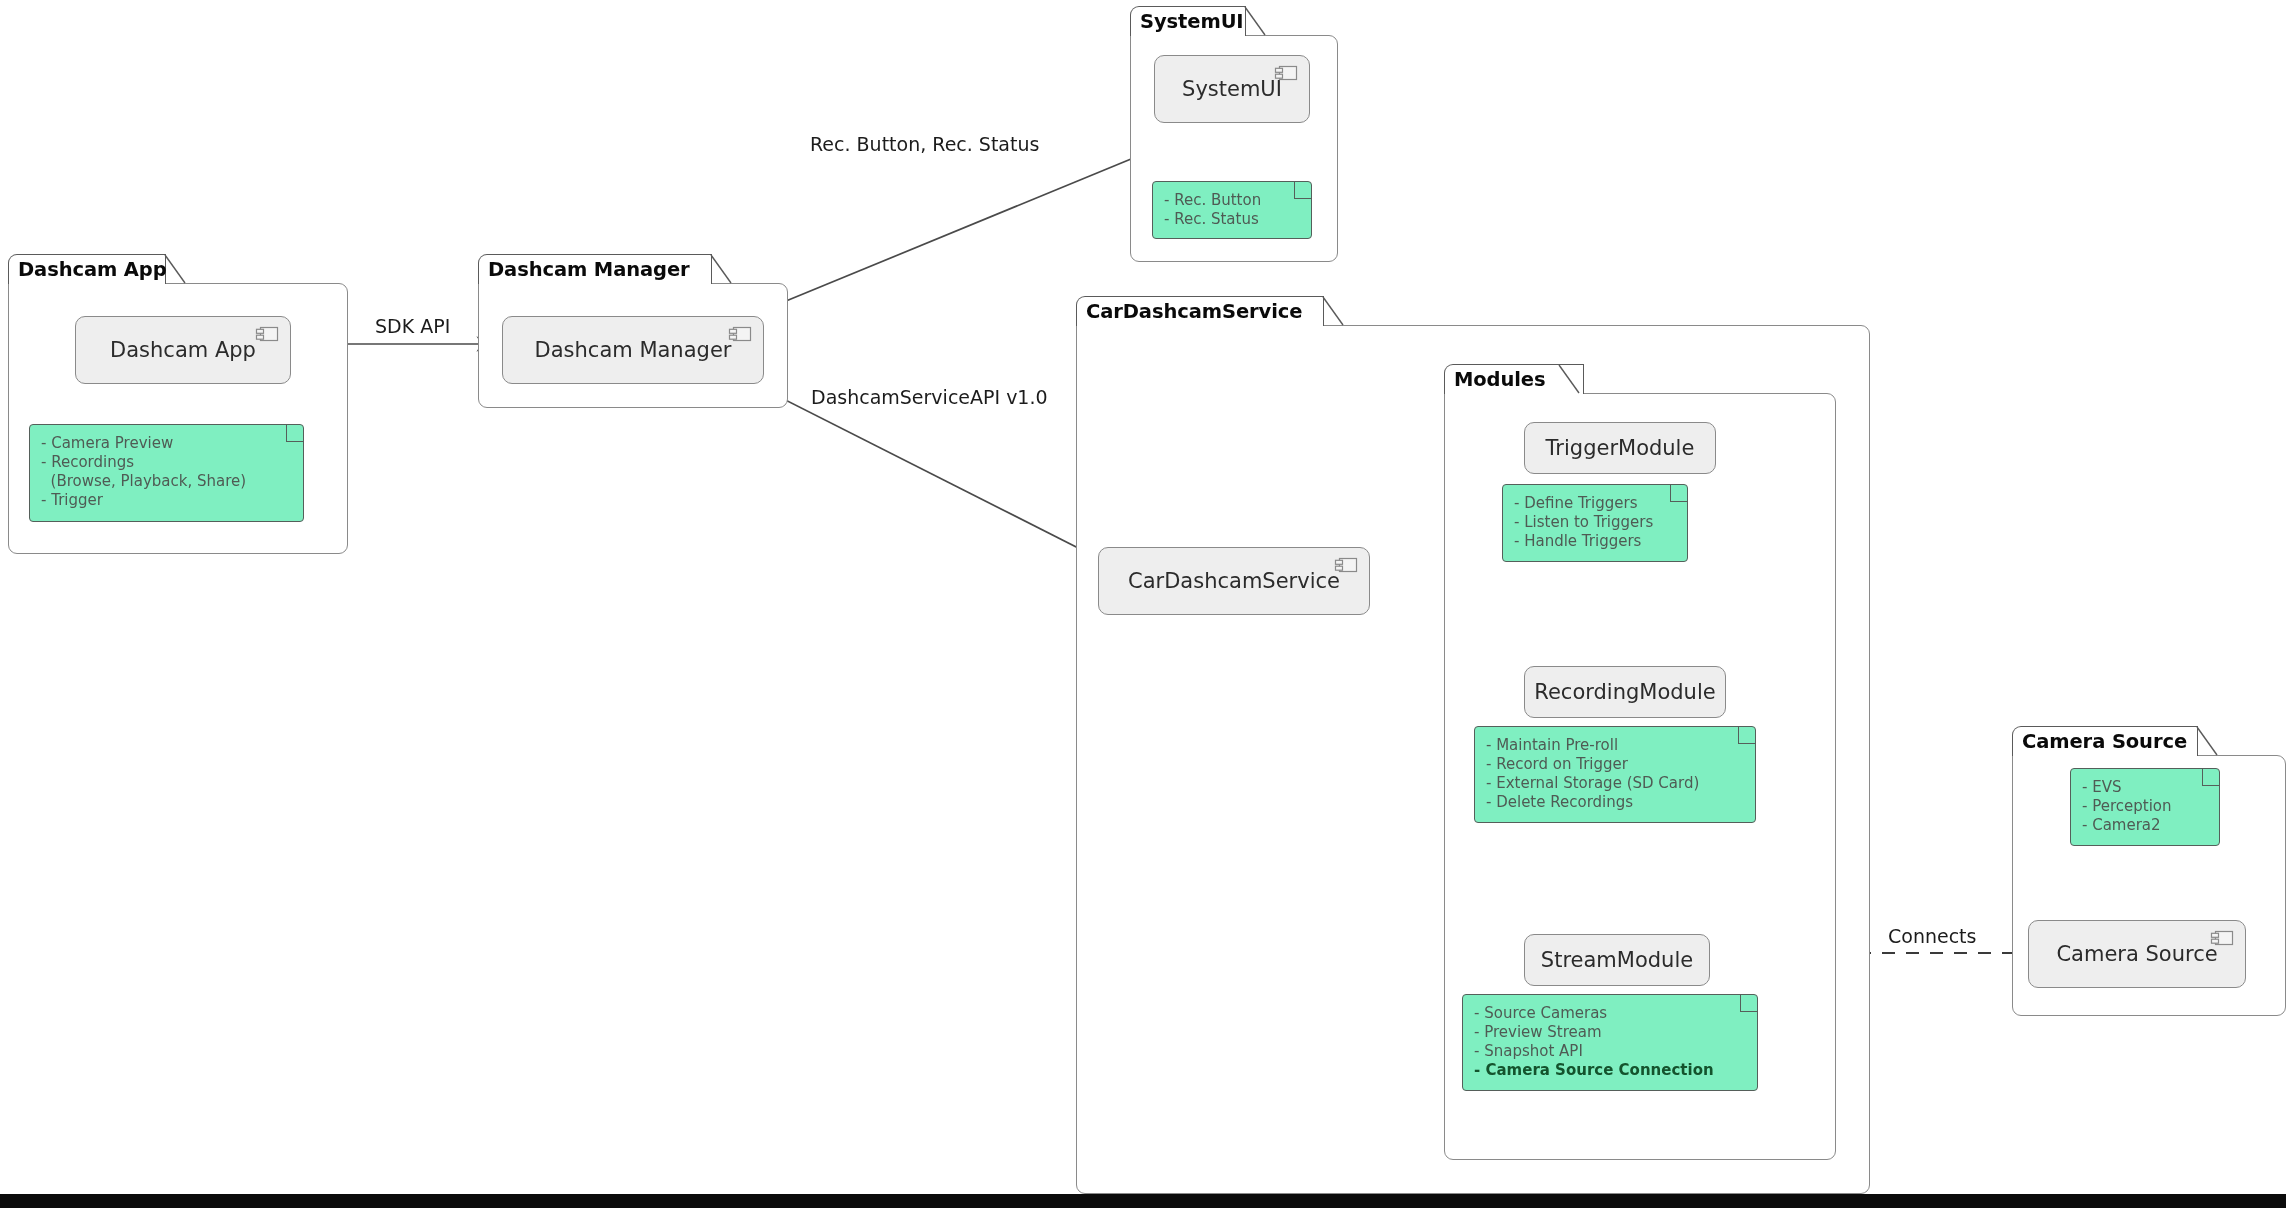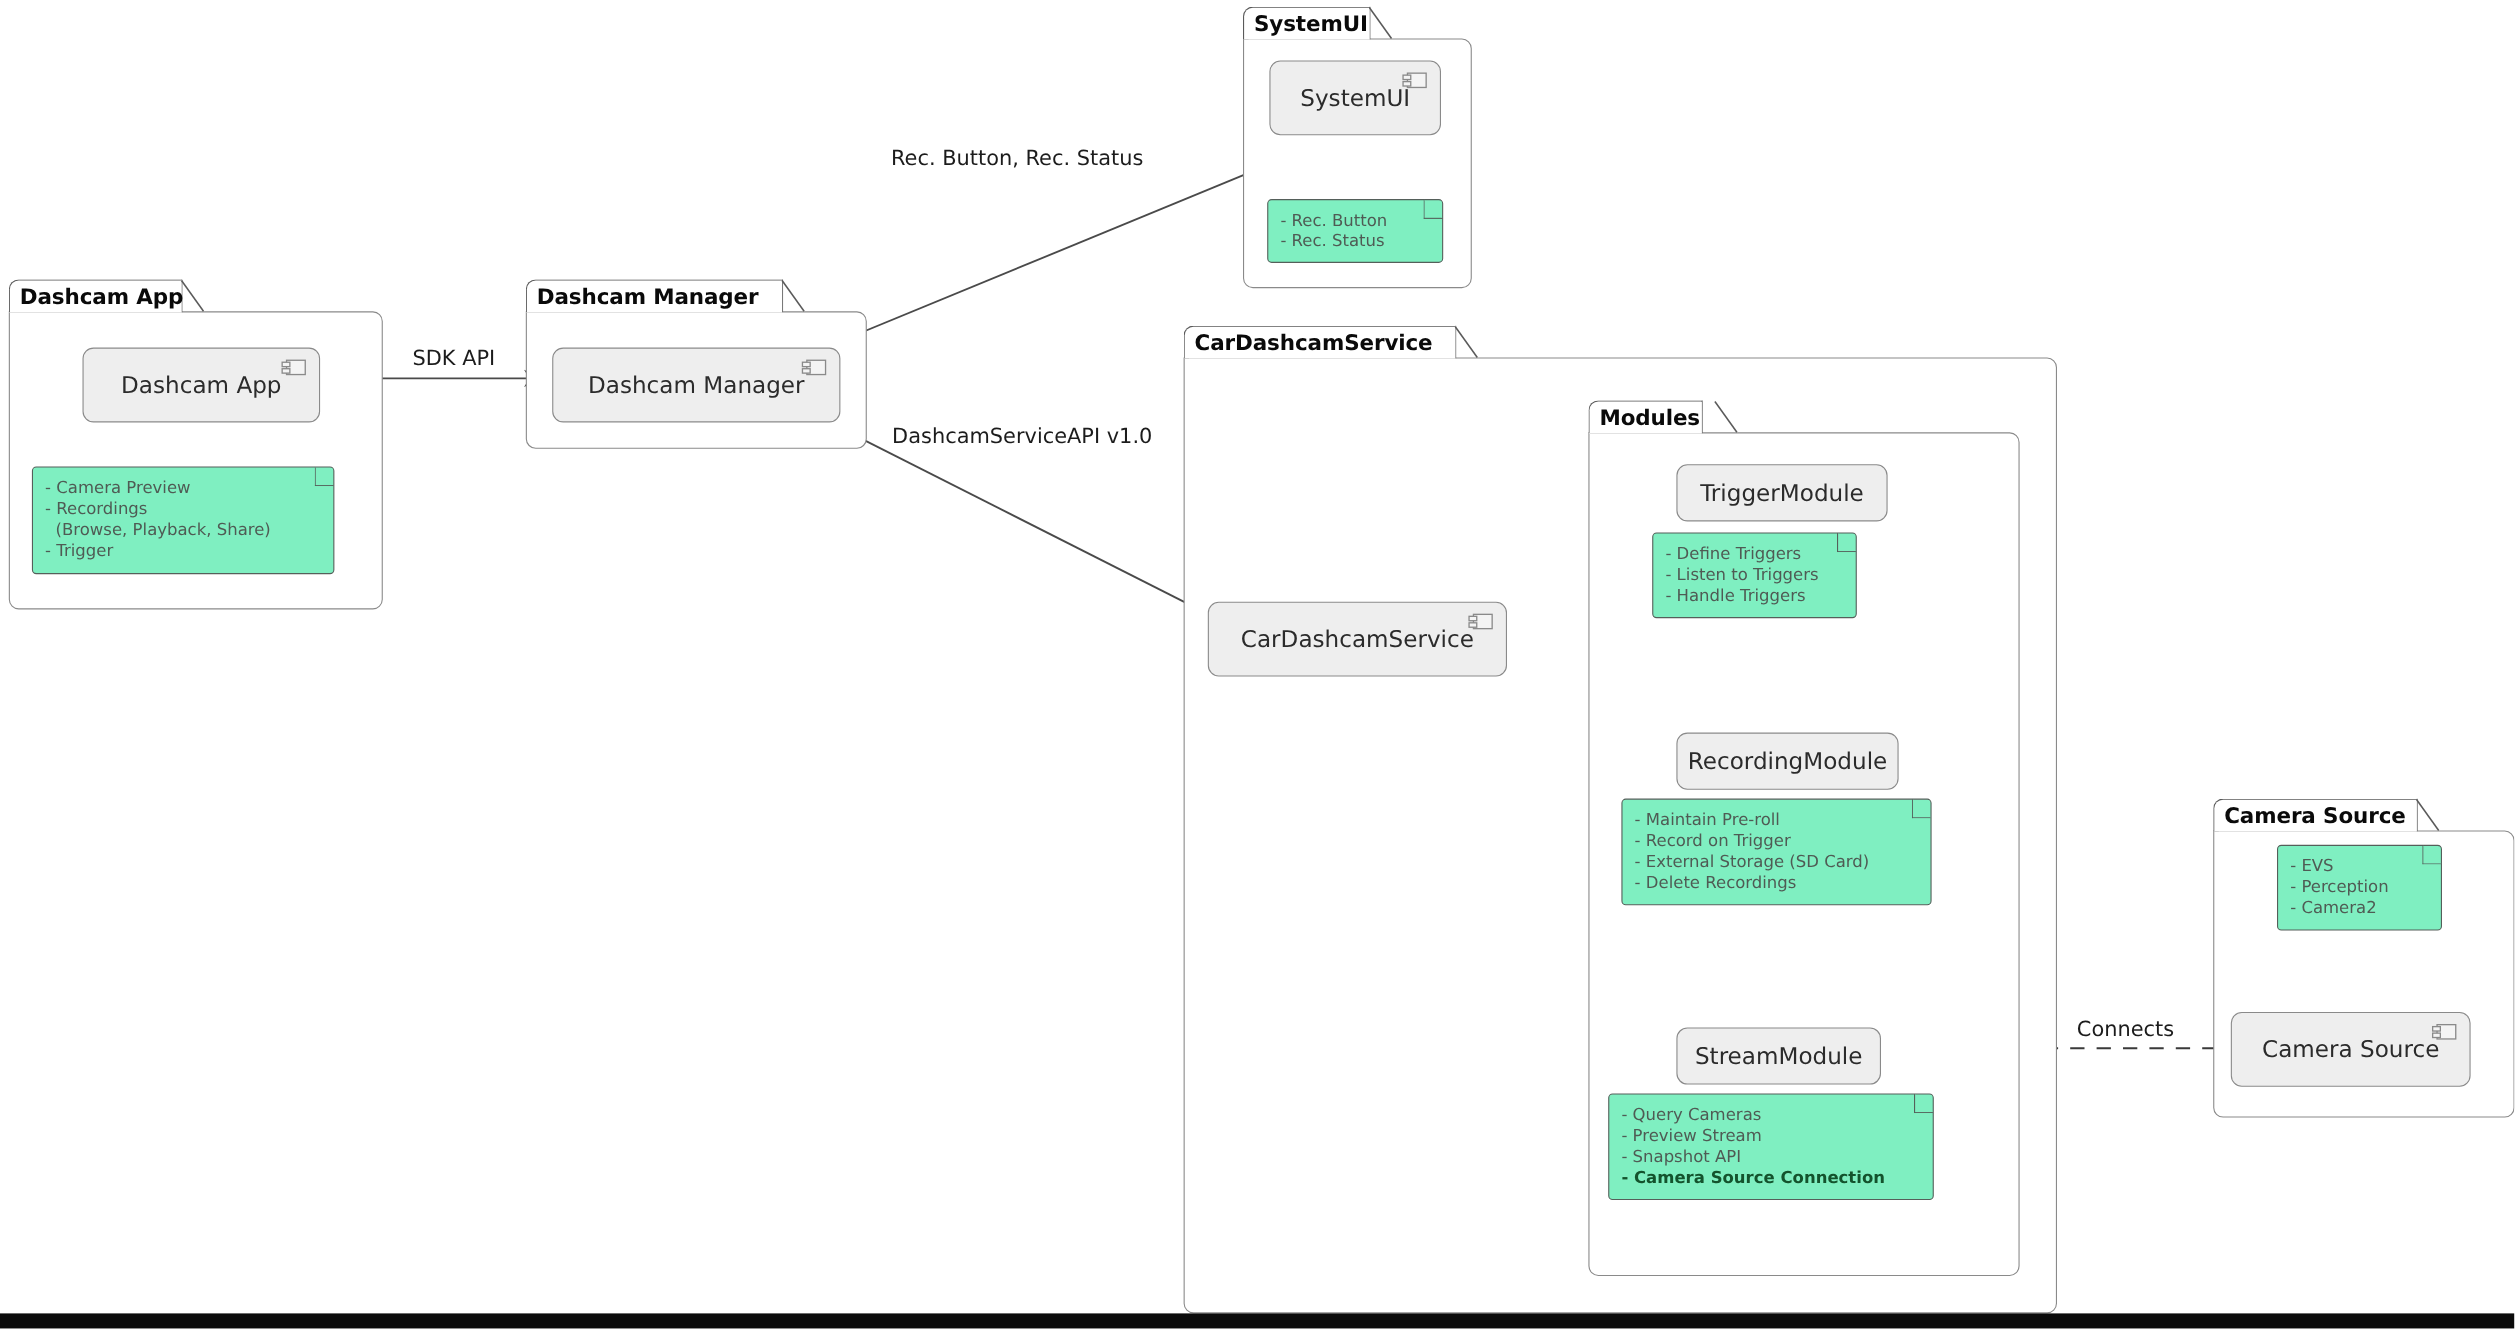--- a/index.html
+++ b/index.html
@@ -256,21 +256,21 @@
     <div class="comp" style="left:22px; top:251px; width:272px; height:68px;">
       <span class="comp-label">CarDashcamService</span>
       <svg class="comp-icon" viewBox="0 0 24 17">
         <rect x="5.5" y="1.5" width="17" height="13" fill="#F4F4F4" stroke="#8A8A8A" stroke-width="1.2"></rect>
         <rect x="1.5" y="3.3" width="7" height="4" fill="#F4F4F4" stroke="#8A8A8A" stroke-width="1.2"></rect>
         <rect x="1.5" y="9.2" width="7" height="4" fill="#F4F4F4" stroke="#8A8A8A" stroke-width="1.2"></rect>
       </svg>
     </div>
 
     <div class="pkg" style="left:368px; top:68px; width:392px; height:796px;">
-      <div class="pkg-tab" style="width:104px;align-items:center;">
+      <div class="pkg-tab" style="width:140px;align-items:center;">
         <span class="pkg-tab-label">Modules</span>
       </div>
       <svg class="pkg-tab-slant" style="left:114px; top:0px;" width="24" height="32">
         <path d="M 1 1 L 21 29" stroke="#5A5A5A" stroke-width="1.4" fill="none"></path>
       </svg>
       <div class="pkg-body" style="left:0px; top:29px; width:392px; height:767px;"></div>
 
       <div class="comp" style="left:80px; top:58px; width:192px; height:52px;">
         <span class="comp-label">TriggerModule</span>
       </div>
@@ -290,21 +290,21 @@
         <div class="note-line">- Record on Trigger</div>
         <div class="note-line">- External Storage (SD Card)</div>
         <div class="note-line">- Delete Recordings</div>
       </div>
 
       <div class="comp" style="left:80px; top:570px; width:186px; height:52px;">
         <span class="comp-label">StreamModule</span>
       </div>
       <div class="note" style="left:18px; top:630px; width:296px; height:97px;">
         <div class="note-fold"></div>
-        <div class="note-line">- Query Cameras</div>
+        <div class="note-line">- Source Cameras</div>
         <div class="note-line">- Preview Stream</div>
         <div class="note-line">- Snapshot API</div>
         <div class="note-line bold">- Camera Source Connection</div>
       </div>
     </div>
   </div>
 
   <div class="pkg" style="left:2012px; top:726px; width:274px; height:290px;">
     <div class="pkg-tab" style="width:186px;">
       <span class="pkg-tab-label">Camera Source</span>

